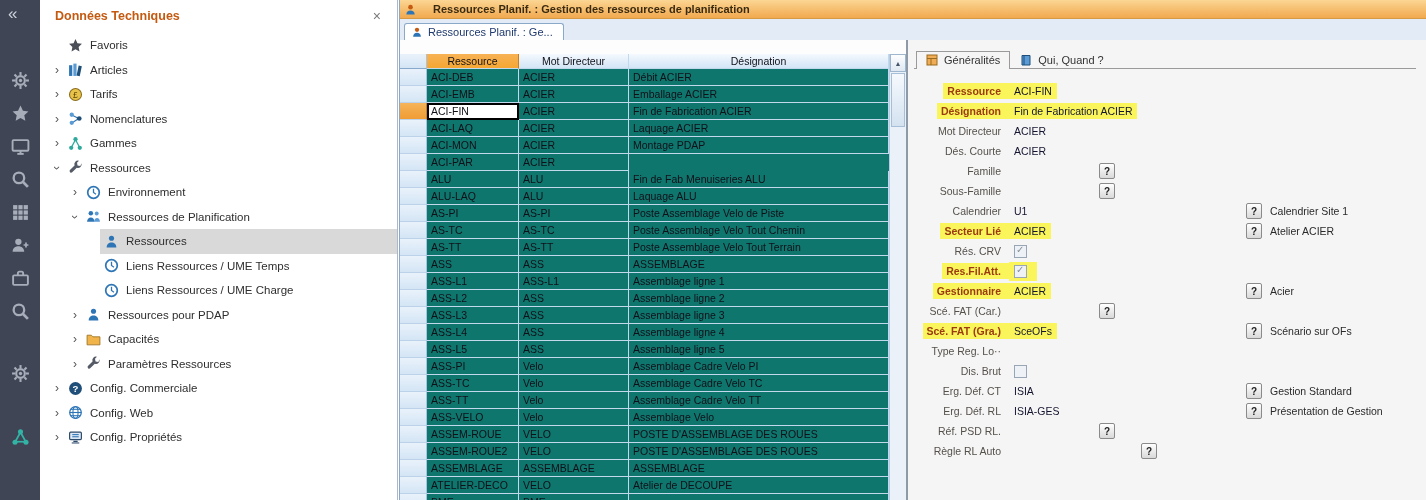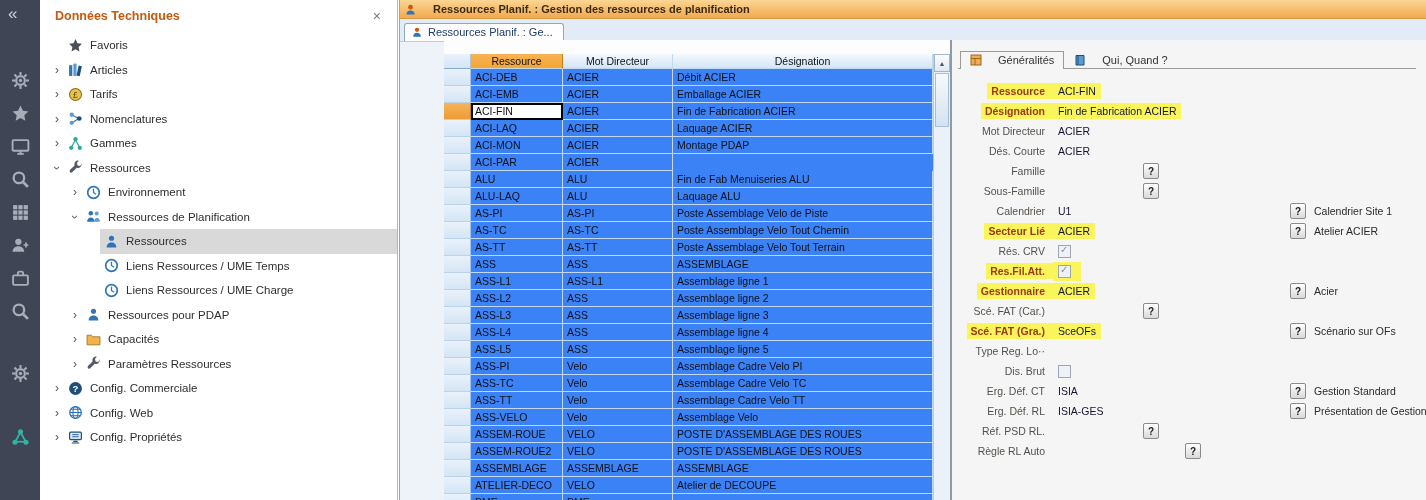--- a/index.html
+++ b/index.html
@@ -43,50 +43,50 @@
             border-bottom:1px solid #d69a44;display:flex;align-items:center;gap:16px;padding-left:4px;}
   .titlebar .wicon{width:13px;height:13px;display:inline-flex;}
   .titlebar .wicon svg{width:13px;height:13px;}
   .wtitle{font-size:11px;font-weight:bold;color:#3a2a10;white-space:nowrap;}
   .tabstrip{height:22px;background:#e3ecf6;border-bottom:1px solid #b7cde3;display:flex;align-items:flex-end;padding-left:4px;}
   .mtab{background:#fff;border:1px solid #8aa8c8;border-bottom:none;border-radius:3px 3px 0 0;
         padding:2px 10px 3px 6px;display:flex;align-items:center;gap:5px;font-size:11px;color:#1f3a6e;cursor:pointer;}
   .mtab .wicon{width:12px;height:12px;display:inline-flex;}
   .mtab .wicon svg{width:12px;height:12px;}
 
-  .content{position:absolute;top:40px;left:0;right:0;bottom:0;display:flex;padding-left:44px;}
+  .content{position:absolute;top:40px;left:0;right:0;bottom:0;display:flex;}
 
   
   .grid-area{width:506px;background:#fdfdfe;position:relative;overflow:hidden;flex:0 0 506px;}
   .gtable{margin-top:14px;width:489px;}
   .ghead,.grow{display:flex;}
   .gh{height:15px;background:linear-gradient(#f4f9fe,#d3e5f6);border-right:1px solid #9dbbd9;border-bottom:1px solid #86a9cc;
       display:flex;align-items:center;justify-content:center;font-size:10.5px;color:#1c1c1c;}
   .gh.selcol{background:linear-gradient(#f8b254,var(--header-orange,#f5a733));border-right-color:#c97f1e;}
   .ggutter{flex:0 0 27px;background:linear-gradient(to bottom,#e9f2fb,#d4e5f5);
            border-right:1px solid #a8c4e0;border-bottom:1px solid #bcd2e8;box-sizing:border-box;cursor:pointer;}
   .ghead .ggutter{height:15px;border-bottom:1px solid #86a9cc;}
   .c1{flex:0 0 92px;}
   .c2{flex:0 0 110px;}
   .c3{flex:0 0 260px;}
-  .grow{height:17px;background:#3b82f6;}
+  .grow{height:17px;background:#0f766e;}
   .gcell{box-sizing:border-box;border-right:1px solid var(--grid-line,#c2d8ec);border-bottom:1px solid var(--grid-line,#c2d8ec);
          display:flex;align-items:center;padding:0 0 0 4px;font-size:10.5px;color:#101018;white-space:nowrap;overflow:hidden;cursor:default;}
   .ghead .gcell{padding:0;}
   .gcell.focus{outline:2px solid #000;outline-offset:-2px;z-index:2;background:#fff;}
   .grow.selected .ggutter{background:linear-gradient(#f6b45a,#ef9c33);border-right-color:#c97f1e;}
   .vscroll{position:absolute;top:14px;right:0;bottom:0;width:17px;background:#eaf1f9;border-left:1px solid #b7cde3;box-sizing:border-box;}
   .scrollup{height:16px;background:linear-gradient(#fdfdfe,#dfe8f2);border:1px solid #9fb6cf;
             display:flex;align-items:center;justify-content:center;font-size:7px;color:#44546a;cursor:pointer;}
   .scrollthumb{height:52px;margin:1px;background:linear-gradient(#f5f9fd,#d4e2f0);border:1px solid #a7bed8;}
 
   
   .detail{flex:1;background:#f5f5f6;border-left:2px solid #8e9aa8;box-sizing:border-box;padding:8px 0 0 6px;position:relative;}
   .dtabs{display:flex;align-items:flex-end;height:20px;border-bottom:1px solid #9a9a9a;padding-left:2px;margin-right:10px;}
-  .dtab{display:flex;align-items:center;gap:16px;padding:2px 9px;font-size:11px;color:#333;
+  .dtab{display:flex;align-items:center;gap:6px;padding:2px 9px;font-size:11px;color:#333;
         border:1px solid transparent;border-bottom:none;cursor:pointer;white-space:nowrap;}
   .dtab.active{background:#f5f5f6;border-color:#9a9a9a;margin-bottom:-1px;padding-bottom:3px;}
   .dticon{width:12px;height:12px;display:inline-flex;}
   .dticon svg{width:12px;height:12px;}
   .fields{margin-top:12px;}
   .frow{height:20px;display:flex;align-items:center;position:relative;}
   .flabel{width:95px;display:flex;justify-content:flex-end;flex:0 0 95px;}
   .ltext{padding:2px 8px 2px 4px;font-size:10.5px;color:#55504a;white-space:nowrap;}
   .ltext.hl{background:var(--highlight-yellow,#f9f55a);color:var(--label-highlight-text,#9c3a10);font-weight:bold;}
   .fval{display:flex;align-items:center;}

